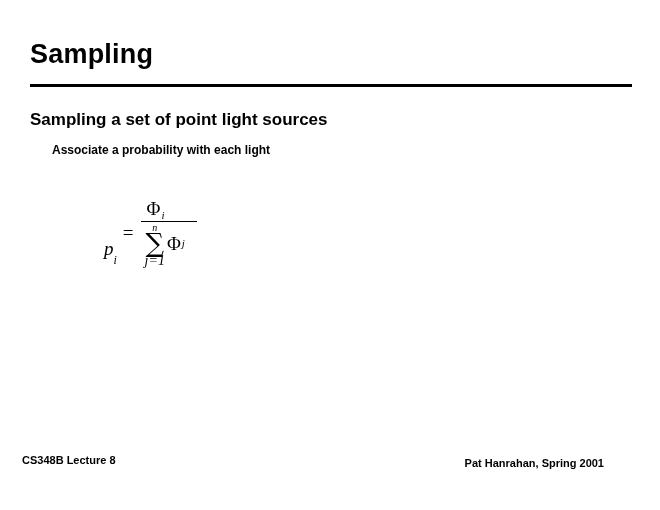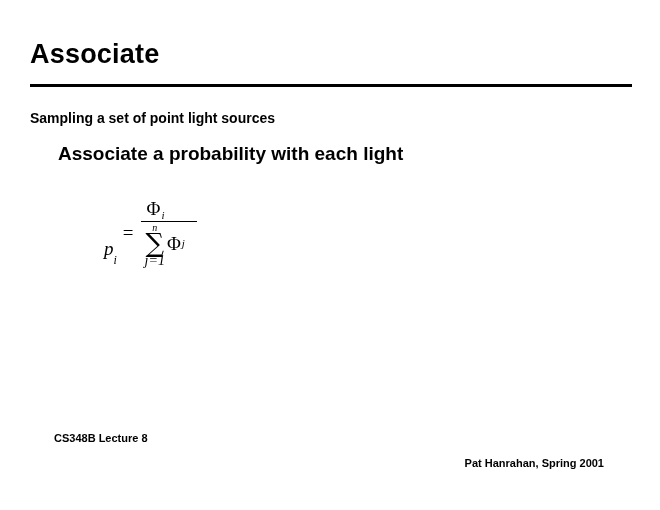--- a/index.html
+++ b/index.html
@@ -34,29 +34,29 @@
     left: 30px;
     top: 84px;
     width: 602px;
     height: 3px;
     background: #000000;
   }
   .bullet-1 {
     position: absolute;
     left: 30px;
     top: 110px;
-    font-size: 14px;
+    font-size: 17px;
     font-weight: bold;
     line-height: 1.2;
   }
   .bullet-2 {
     position: absolute;
-    left: 58px;
+    left: 52px;
     top: 143px;
-    font-size: 19px;
+    font-size: 12px;
     font-weight: bold;
     line-height: 1.2;
   }
   .formula {
     position: absolute;
     left: 104px;
     top: 198px;
     font-family: "Liberation Serif", serif;
     display: flex;
     align-items: center;
@@ -142,39 +142,38 @@
   }
   .sum-term {
     display: inline-flex;
     align-items: flex-start;
     position: relative;
     top: -1px;
   }
   .footer-left {
     position: absolute;
     left: 22px;
-    top: 432px;
+    top: 454px;
     font-size: 11px;
     font-weight: bold;
-    margin-left: 32px;
   }
   .footer-right {
     position: absolute;
     right: 56px;
     top: 457px;
     font-size: 11px;
     font-weight: bold;
   }
 </style>
 </head>
 <body>
 
 <div class="slide">
 
-  <div class="title">Associate</div>
+  <div class="title">Sampling</div>
   <div class="title-rule"></div>
 
   <div class="bullet-1">Sampling a set of point light sources</div>
   <div class="bullet-2">Associate a probability with each light</div>
 
   <div class="formula">
     <span class="lhs"><span>p</span><span class="sub">i</span></span>
     <span class="eq">=</span>
     <span class="frac">
       <span class="num"><span class="phi">Φ</span><span class="idx">i</span></span>

